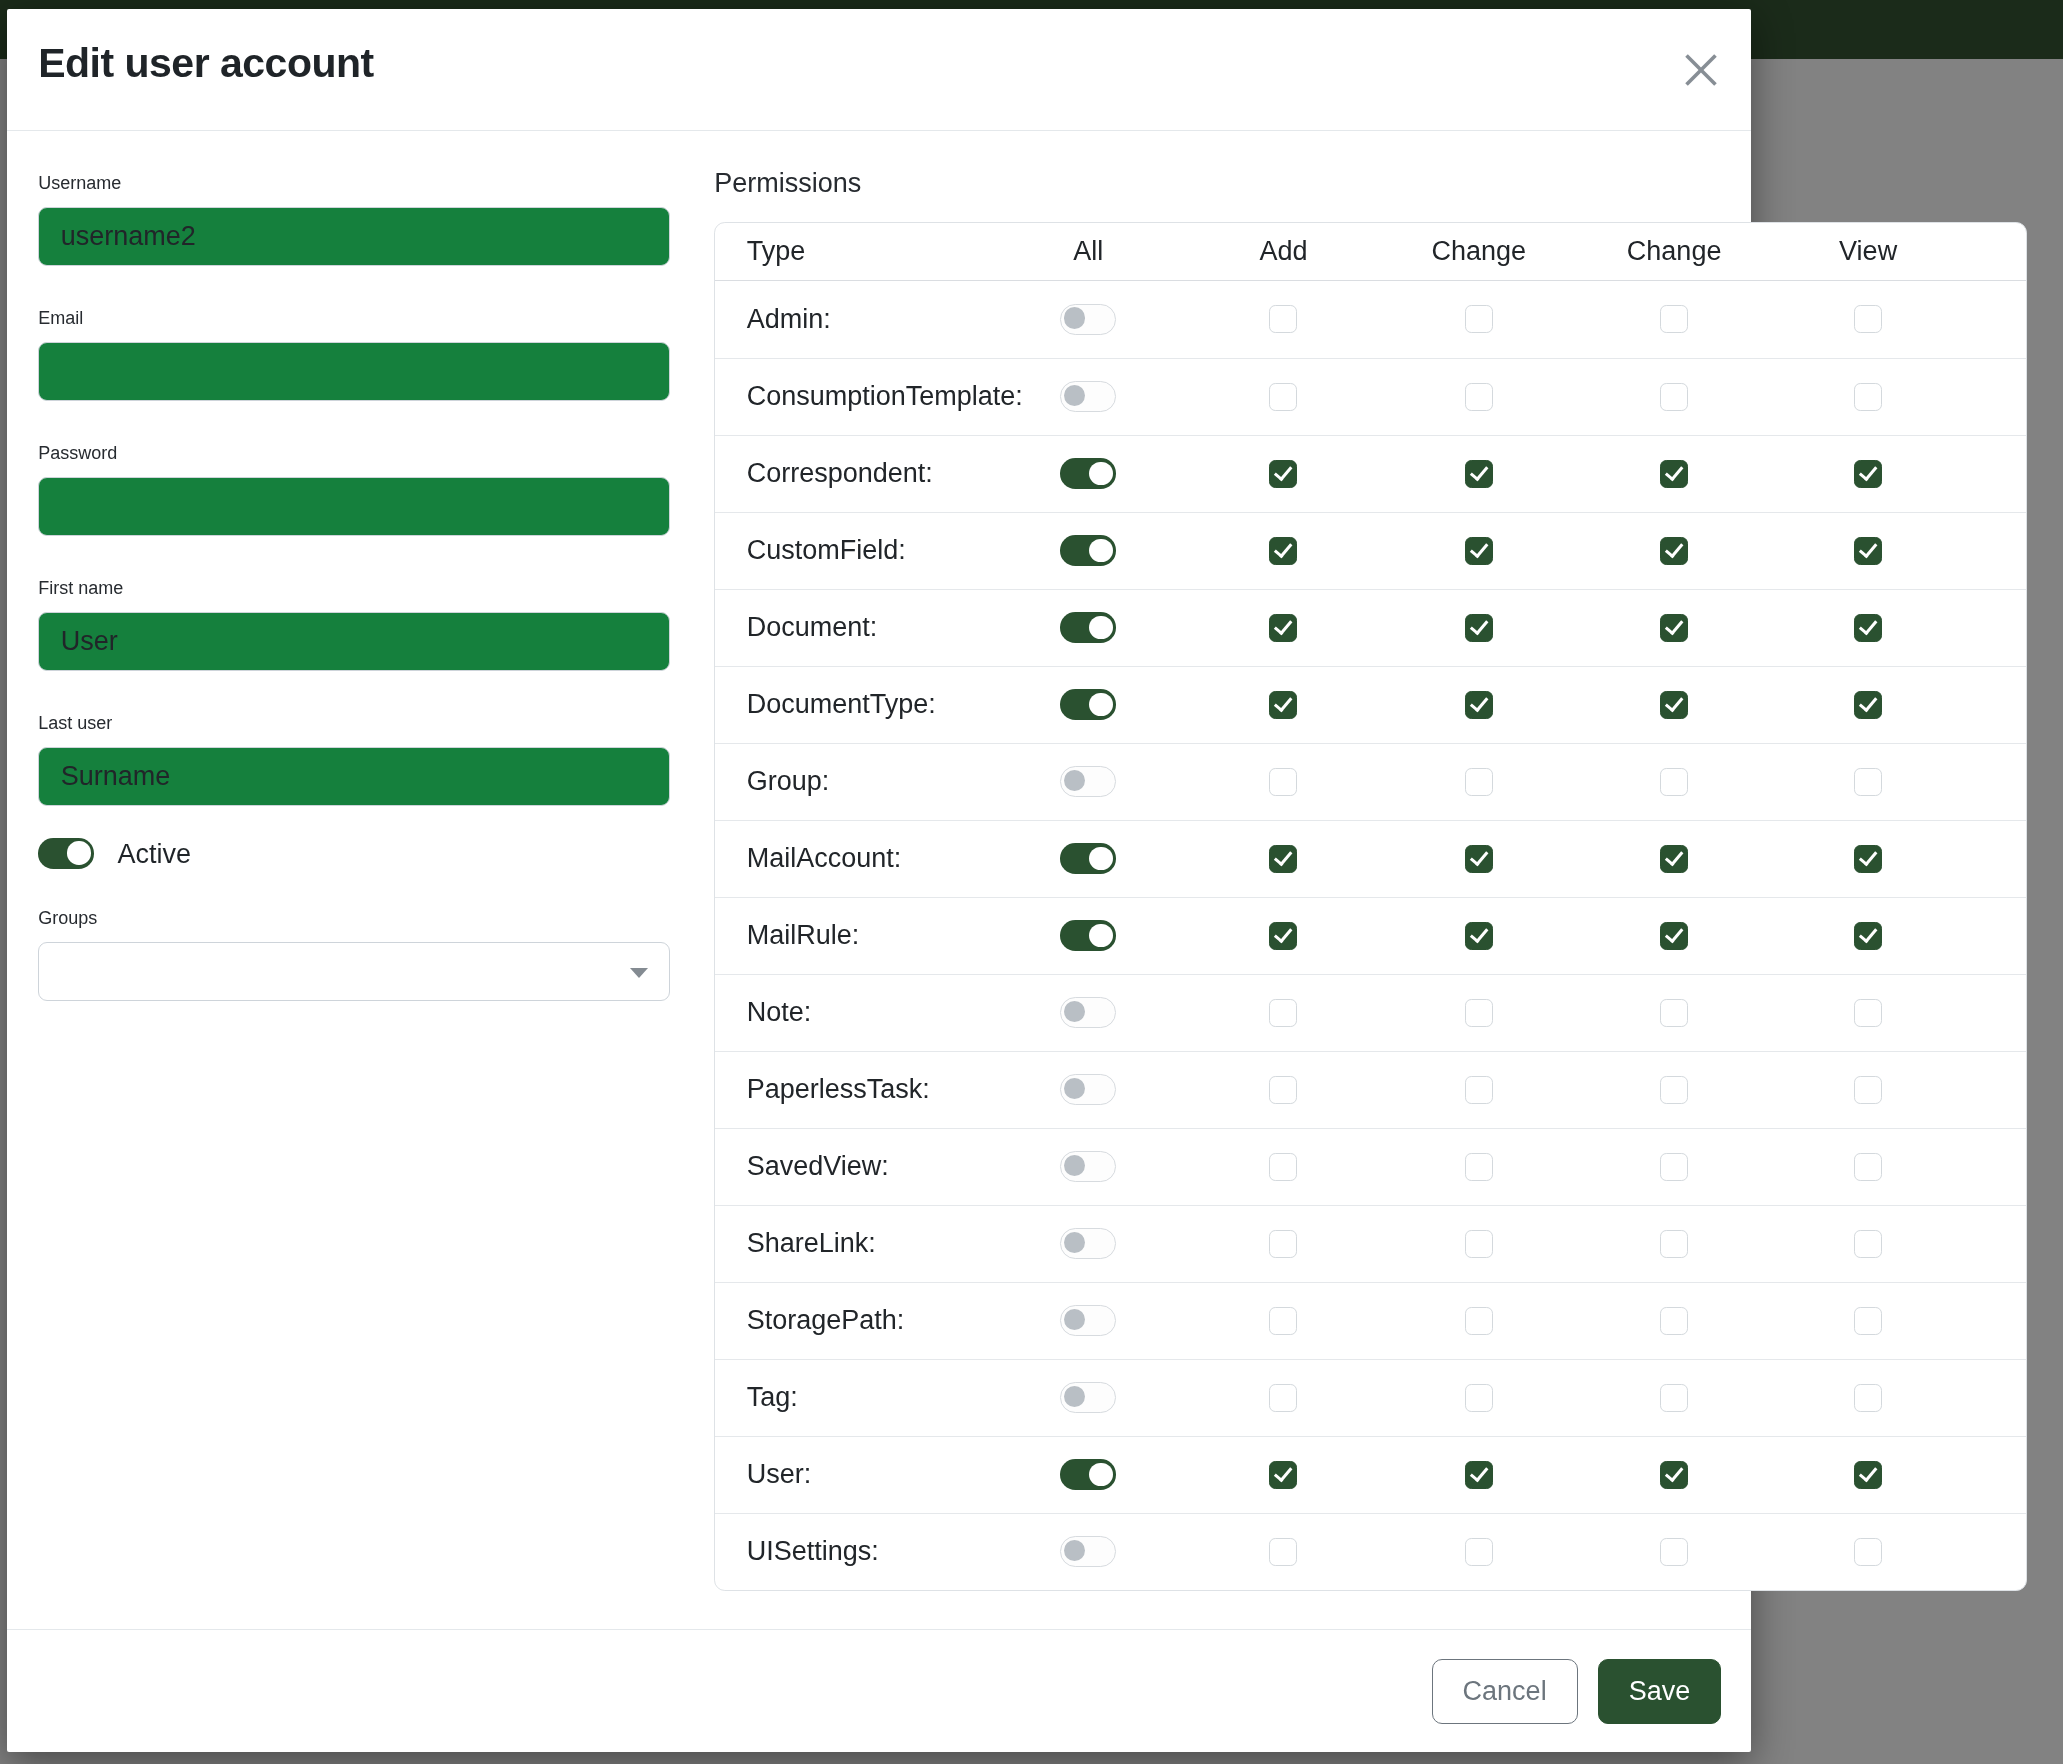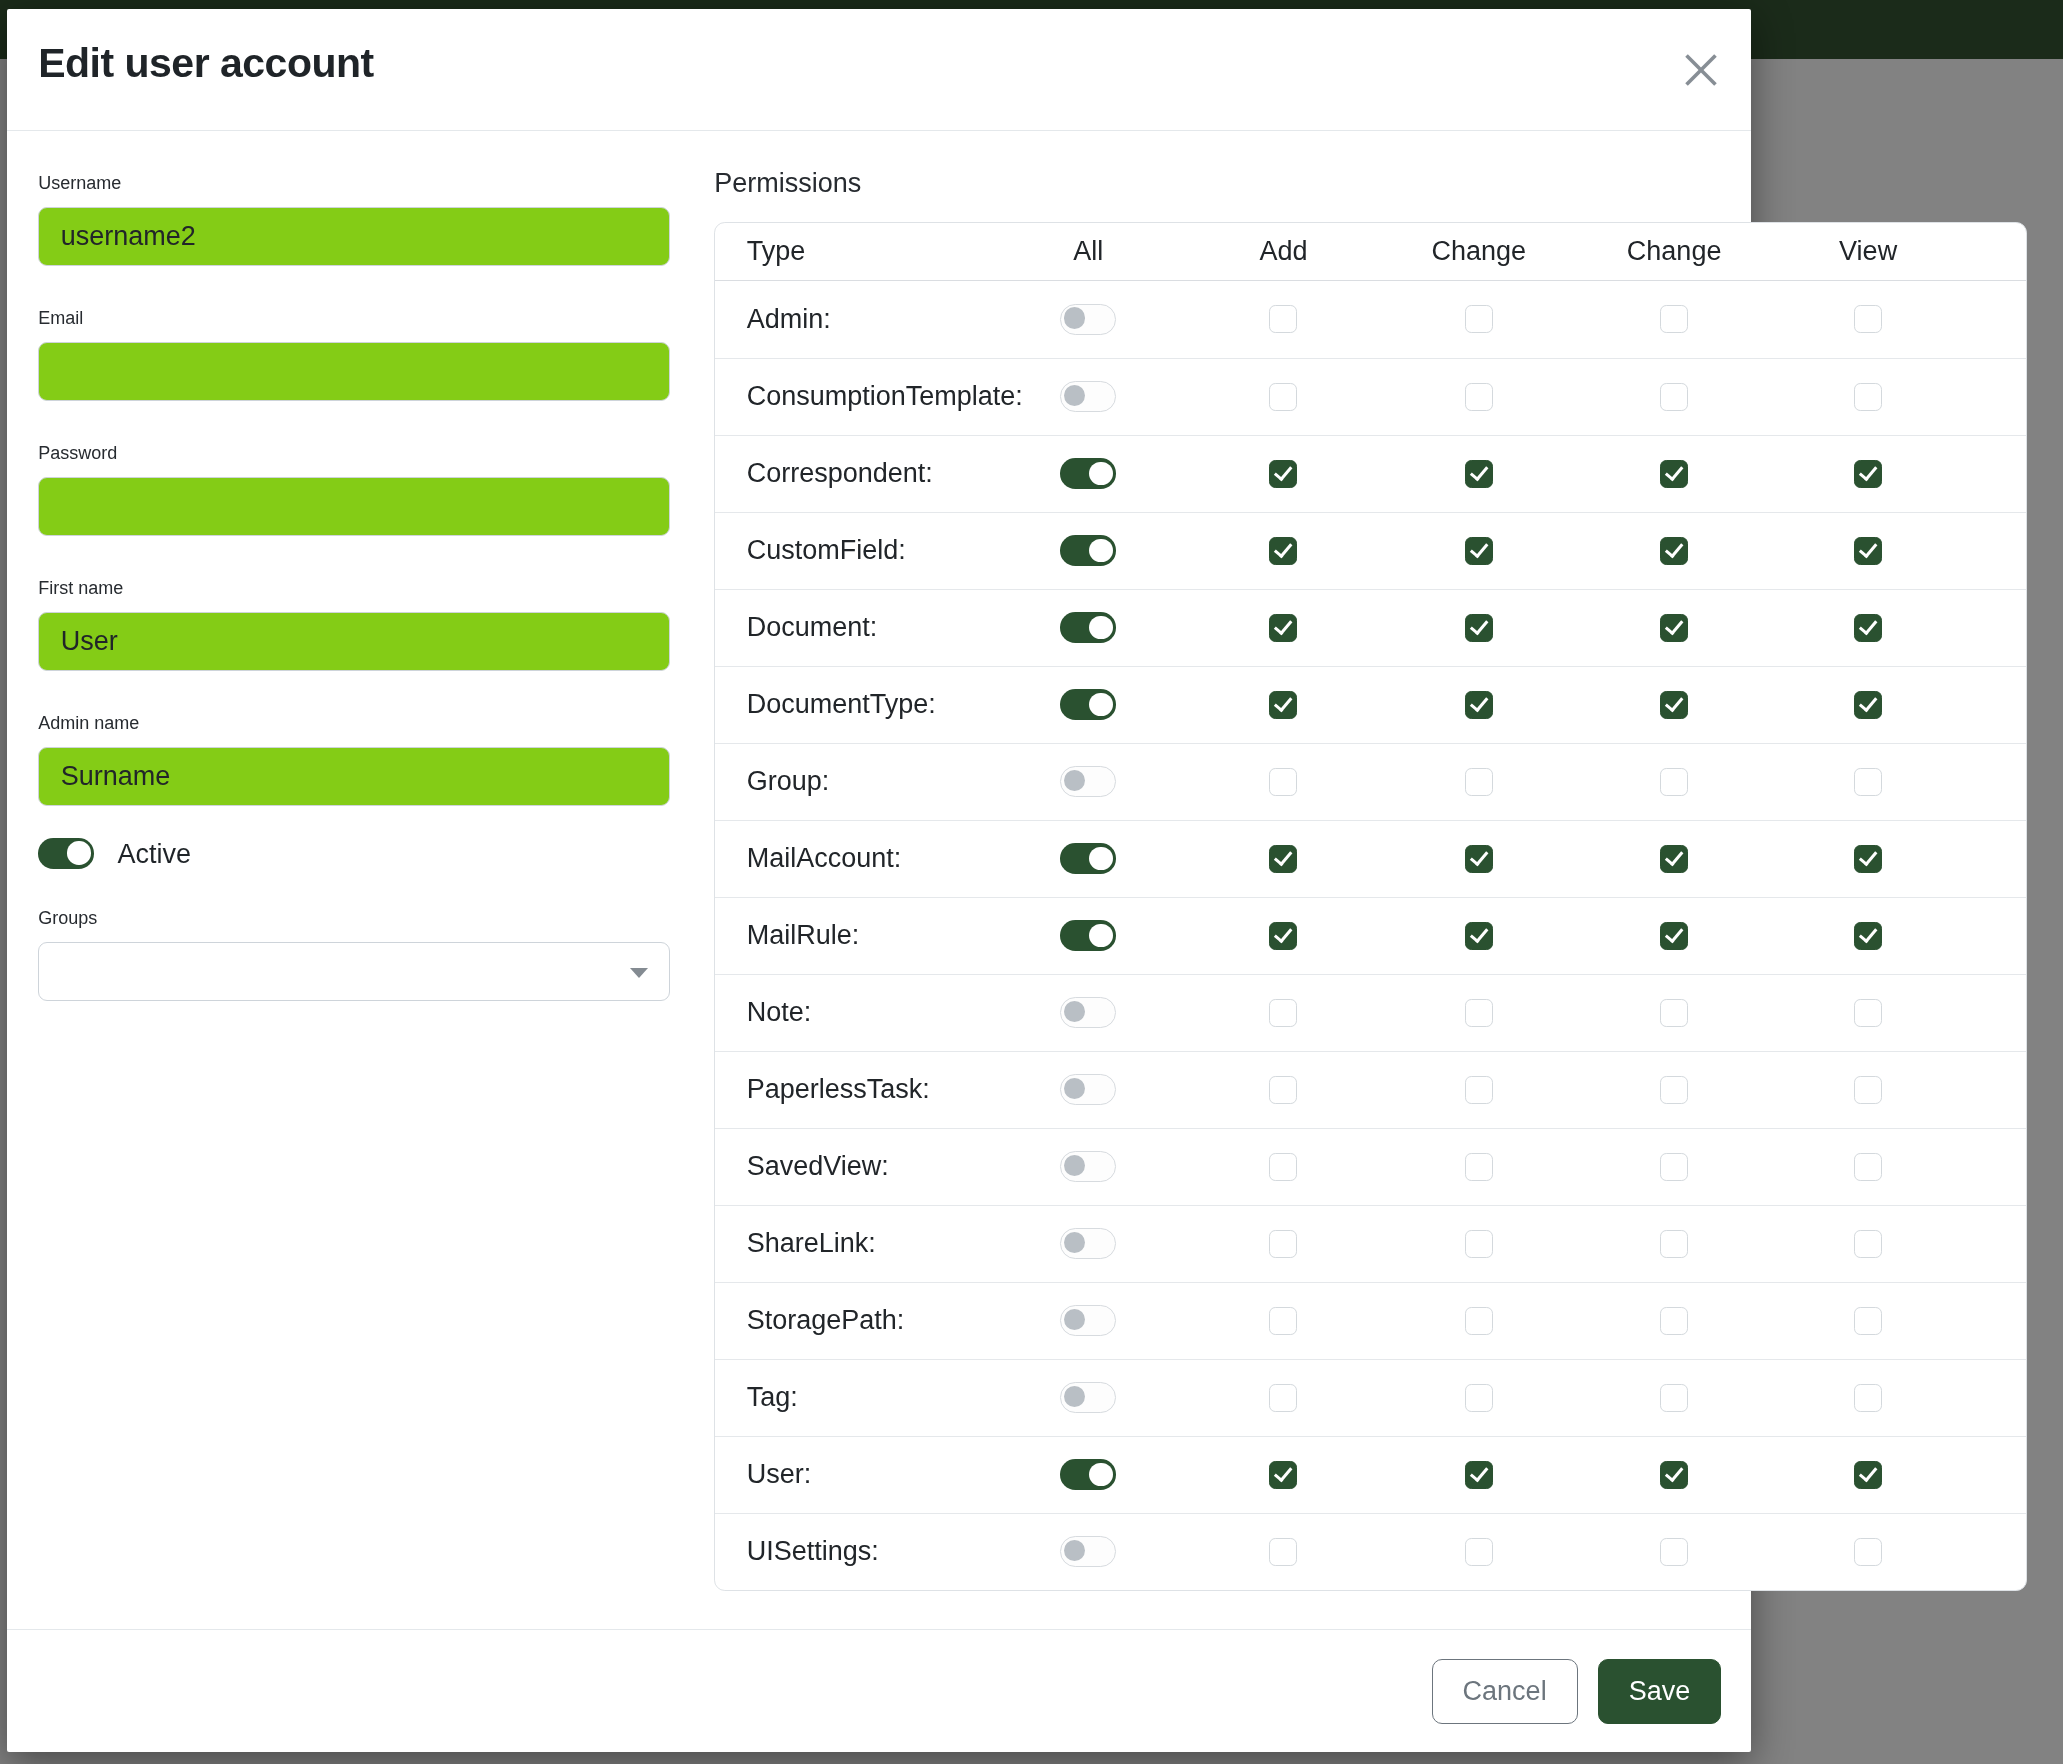--- a/index.html
+++ b/index.html
@@ -41,21 +41,21 @@
     position:absolute;right:29px;top:41px;width:43px;height:43px;
     display:flex;align-items:center;justify-content:center;cursor:pointer;
     background:none;border:none;
   }
   
   .left-col{position:absolute;left:31px;top:158px;width:632px;}
   .field{margin-bottom:36px;}
   .field-label{display:block;font-size:18px;line-height:32px;margin-bottom:8px;color:#272b30;}
   .text-input{
     width:100%;height:59px;border:1.8px solid var(--input-border);border-radius:9px;
-    font-size:27px;color:var(--text);padding:0 21.6px;outline:none;background:#84cc16;
+    font-size:27px;color:var(--text);padding:0 21.6px;outline:none;background:#15803d;
     font-family:inherit;
   }
   .toggle-row{display:flex;align-items:flex-start;margin-bottom:20px;text-align:right;}
   .toggle-row .tg{flex:0 0 auto;margin-top:2.7px;}
   .toggle-label{font-size:27px;line-height:38px;margin-left:23.4px;color:#1f2428;}
   .toggle-hint{color:#63696e;}
   .groups-field{margin-top:29px;}
   .select-box{
     position:relative;width:100%;height:59px;border:1.8px solid var(--input-border);
     border-radius:9px;background:#fff;cursor:pointer;
@@ -147,21 +147,21 @@
     </div>
     <div class="field">
       <label class="field-label">Password</label>
       <input class="text-input" type="password" value="" style="">
     </div>
     <div class="field">
       <label class="field-label">First name</label>
       <input class="text-input" type="text" value="User" style="">
     </div>
     <div class="field" style="margin-bottom:29px;">
-      <label class="field-label">Admin name</label>
+      <label class="field-label">Last user</label>
       <input class="text-input" type="text" value="Surname" style="">
     </div>
 
     <div class="toggle-row">
       <div class="tg on" id="active-toggle"></div>
       <div class="toggle-label">Active</div>
     </div>
 
 
     <div class="field groups-field">

